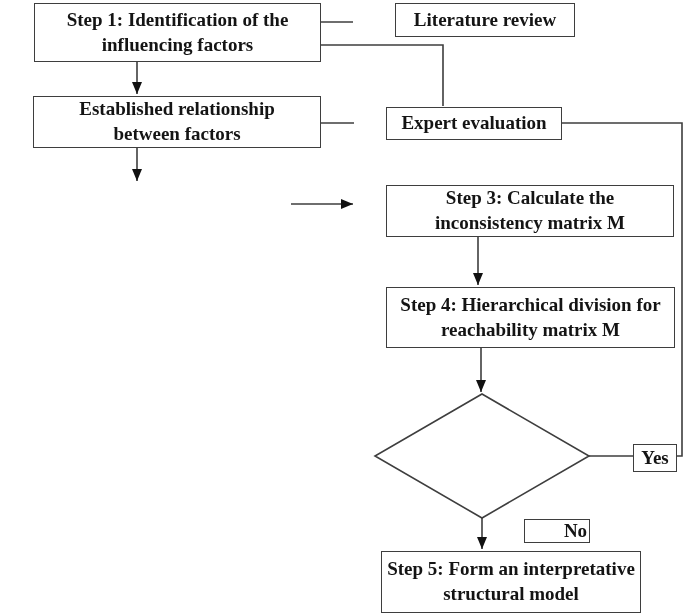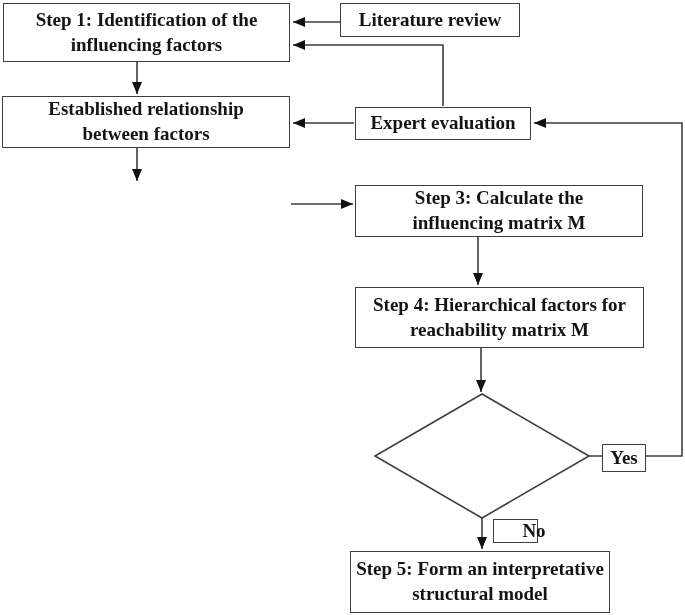--- a/index.html
+++ b/index.html
@@ -20,39 +20,40 @@
   .node {
     position: absolute;
     box-sizing: border-box;
     background: #ffffff;
     border: 1.5px solid #3e3e3e;
     display: flex;
     align-items: center;
     justify-content: center;
     text-align: center;
     z-index: 2;
+    margin-left: 31px;
   }
   .node .label, .free-label {
     font-weight: bold;
     color: #141414;
     font-size: 19px;
     line-height: 1.3;
     white-space: pre-line;
   }
   
   .n-step1   { left: 3px;   top: 3px;   width: 287px; height: 59px; }
-  .n-lit     { left: 340px; top: 3px;   width: 180px; height: 34px; }
+  .n-lit     { left: 364px; top: 3px;   width: 180px; height: 34px; }
   .n-estab   { left: 2px;   top: 96px;  width: 288px; height: 52px; }
   .n-expert  { left: 355px; top: 107px; width: 176px; height: 33px; }
   .n-step2   { left: 2px;   top: 183px; width: 288px; height: 50px; }
   .n-step3   { left: 355px; top: 185px; width: 288px; height: 52px; }
   .n-step4   { left: 355px; top: 287px; width: 289px; height: 61px; }
   .n-step5   { left: 350px; top: 551px; width: 260px; height: 62px; }
   .n-yes     { left: 602px; top: 444px; width: 44px;  height: 28px; }
-  .n-no      { left: 493px; top: 519px; width: 45px;  height: 24px; padding-left: 37px; }
+  .n-no      { left: 493px; top: 519px; width: 66px;  height: 24px; padding-left: 37px; }
   
   .n-decision {
     left: 397px; top: 408px; width: 170px; height: 96px;
     border: none;
     background: transparent;
     z-index: 3;
   }
 </style>
 </head>
 <body>
@@ -94,25 +95,25 @@
   </div>
 
   <div class="node n-estab">
     <span class="label">Established relationship
 between factors</span>
   </div>
 
 
   <div class="node n-step3">
     <span class="label">Step 3: Calculate the
-influencing matrix M</span>
+inconsistency matrix M</span>
   </div>
 
   <div class="node n-step4">
-    <span class="label">Step 4: Hierarchical factors for
+    <span class="label">Step 4: Hierarchical division for
 reachability matrix M</span>
   </div>
 
 
   <div class="node n-yes">
     <span class="label">Yes</span>
   </div>
 
   <div class="node n-no">
     <span class="label">No</span>

